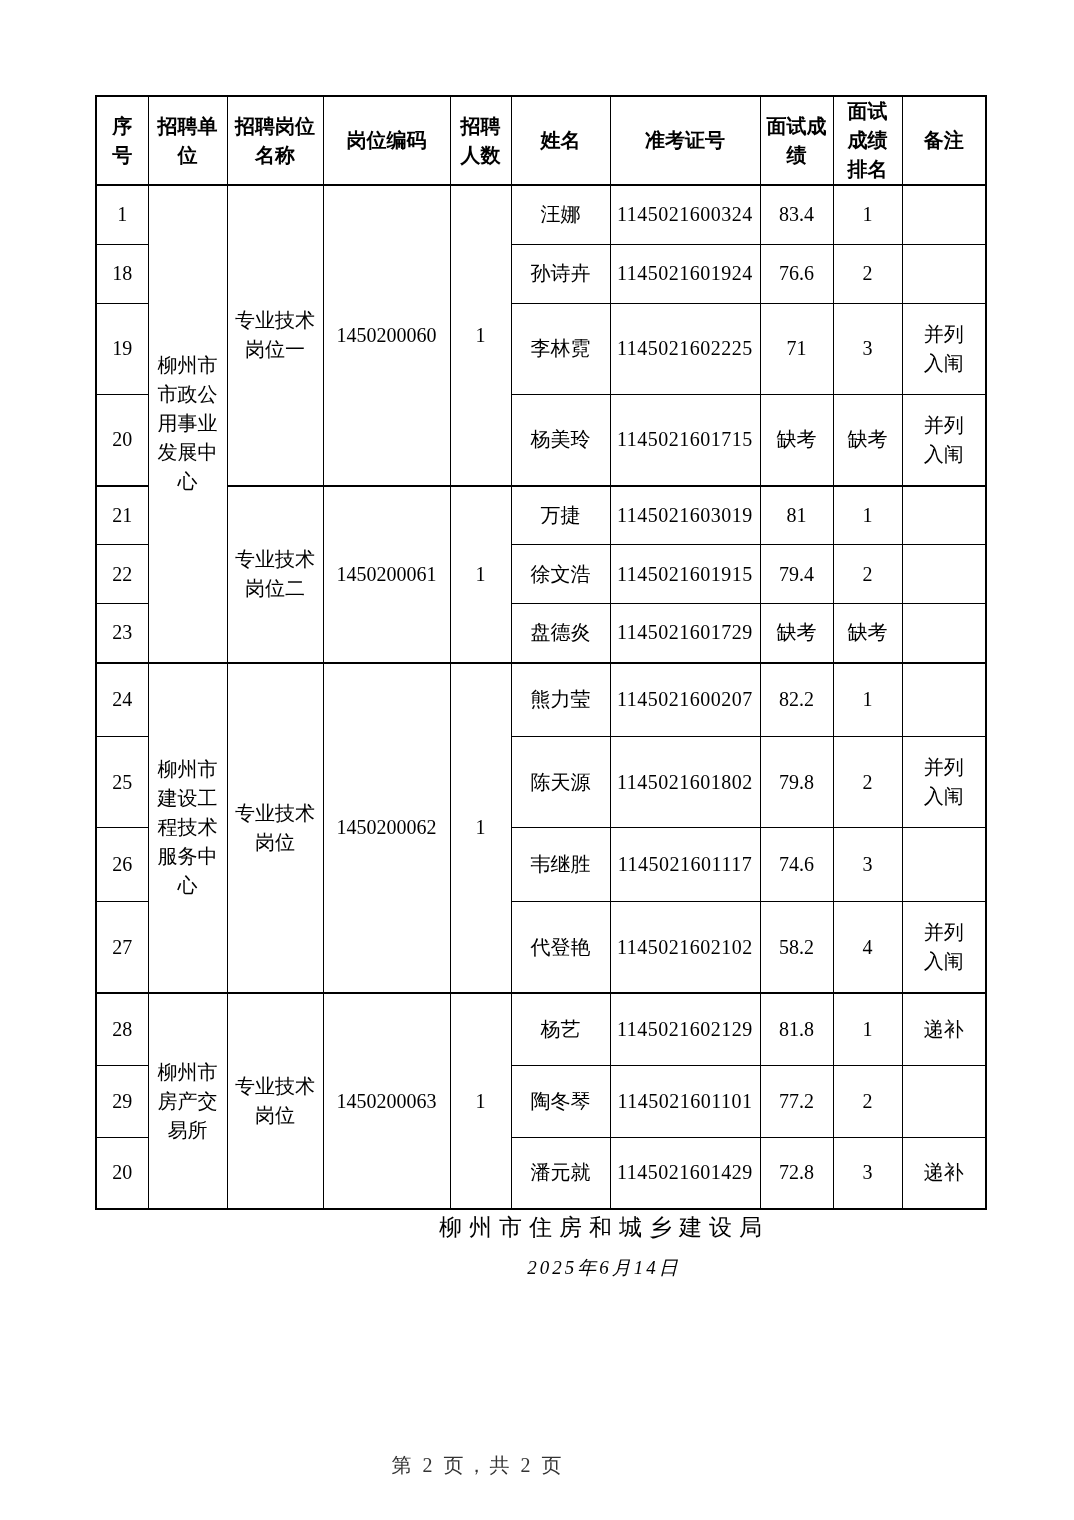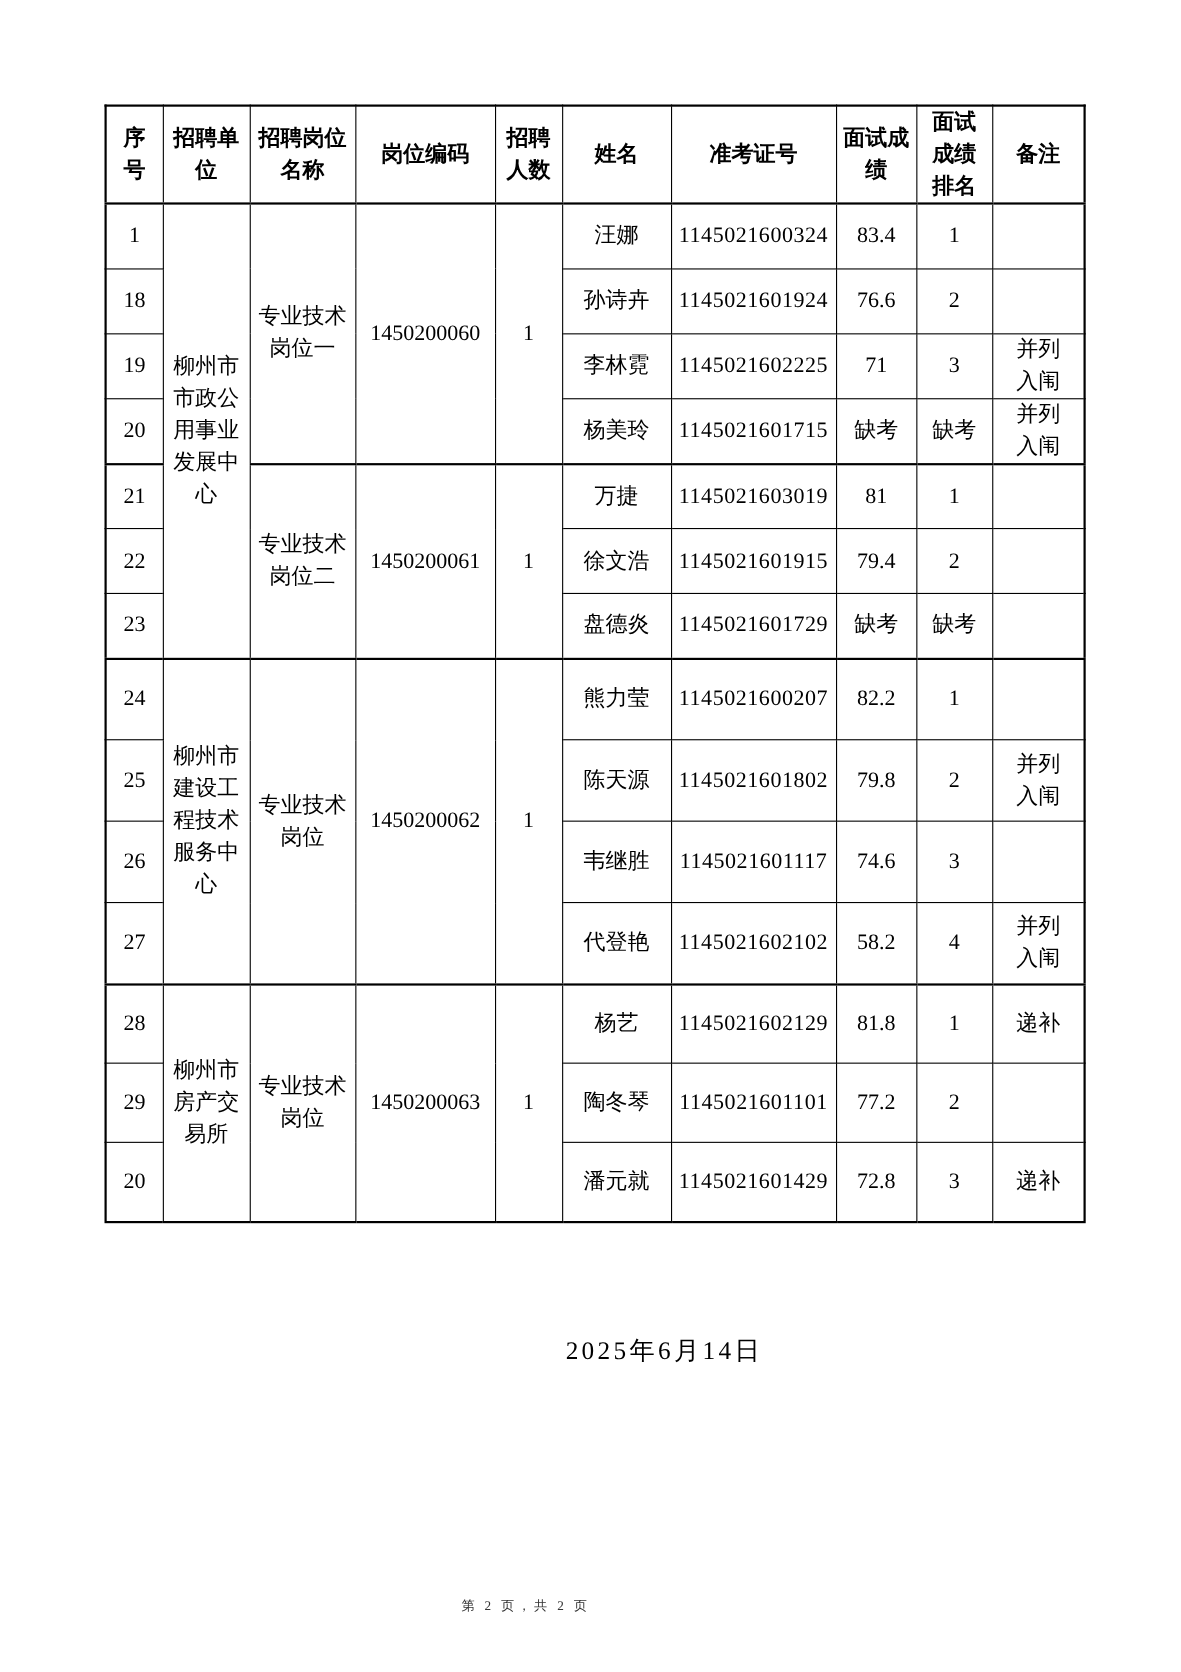--- a/index.html
+++ b/index.html
@@ -50,48 +50,49 @@
   th.h-no    { padding: 0 8px; }
   th.h-count { padding: 0 2px; }
   th.h-rank  { padding: 0 11px; }
   
   tr.r59 { height: 59px; }
   tr.r74 { height: 74px; }
   tr.r72 { height: 72px; }
   
   tr.group-end td { border-bottom-width: 2px; }
   td.merged { border-bottom-width: 2px; }
-  td.c-note { padding: 0 18px; }
+  td.c-note { padding: 16px 18px; }
   td.c-ticket { letter-spacing: 0.5px; }
   
   .sign-block {
     position: absolute;
     left: 252px;
     right: 0;
     top: 1208px;
     text-align: center;
   }
   .sign-line {
     font-size: 23px;
     letter-spacing: 7px;
     line-height: 40px;
   }
   .date-line {
-    font-size: 23px;
+    font-size: 19px;
     letter-spacing: 3px;
     line-height: 40px;
+    font-style: italic;
   }
   
   .page-footer {
     position: absolute;
     left: 0;
     right: 0;
     top: 1452px;
     text-align: center;
-    font-size: 12px;
+    font-size: 20px;
     letter-spacing: 3px;
     color: #333;
   }
 </style>
 </head>
 <body>
 
 <div class="page">
 
   <div class="table-wrap">
@@ -248,18 +249,19 @@
             <td class="c-ticket">1145021601429</td>
             <td class="c-score">72.8</td>
             <td class="c-rank">3</td>
             <td class="c-note">递补</td>
           </tr>
         </tbody>
     </table>
   </div>
 
   <div class="sign-block">
+    <div class="sign-line">柳州市住房和城乡建设局</div>
     <div class="date-line">2025年6月14日</div>
   </div>
 
   <div class="page-footer">第 2 页，共 2 页</div>
 
 </div>
 
 </body></html>

